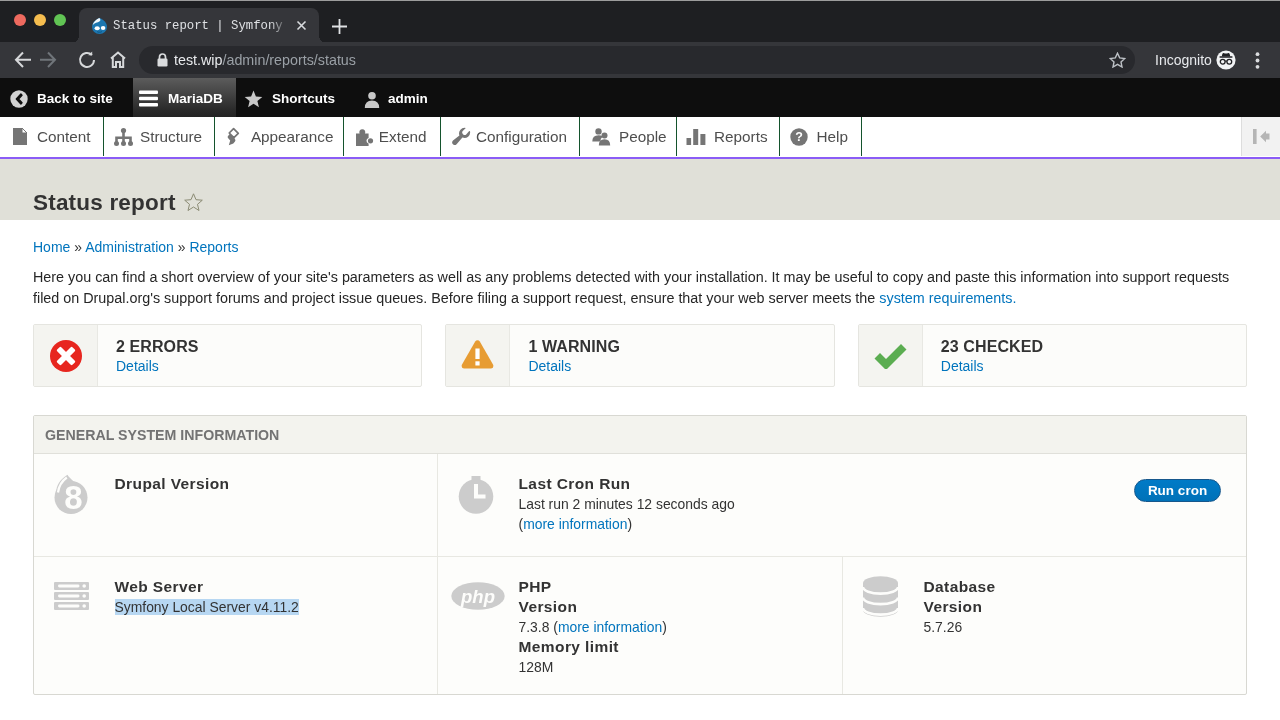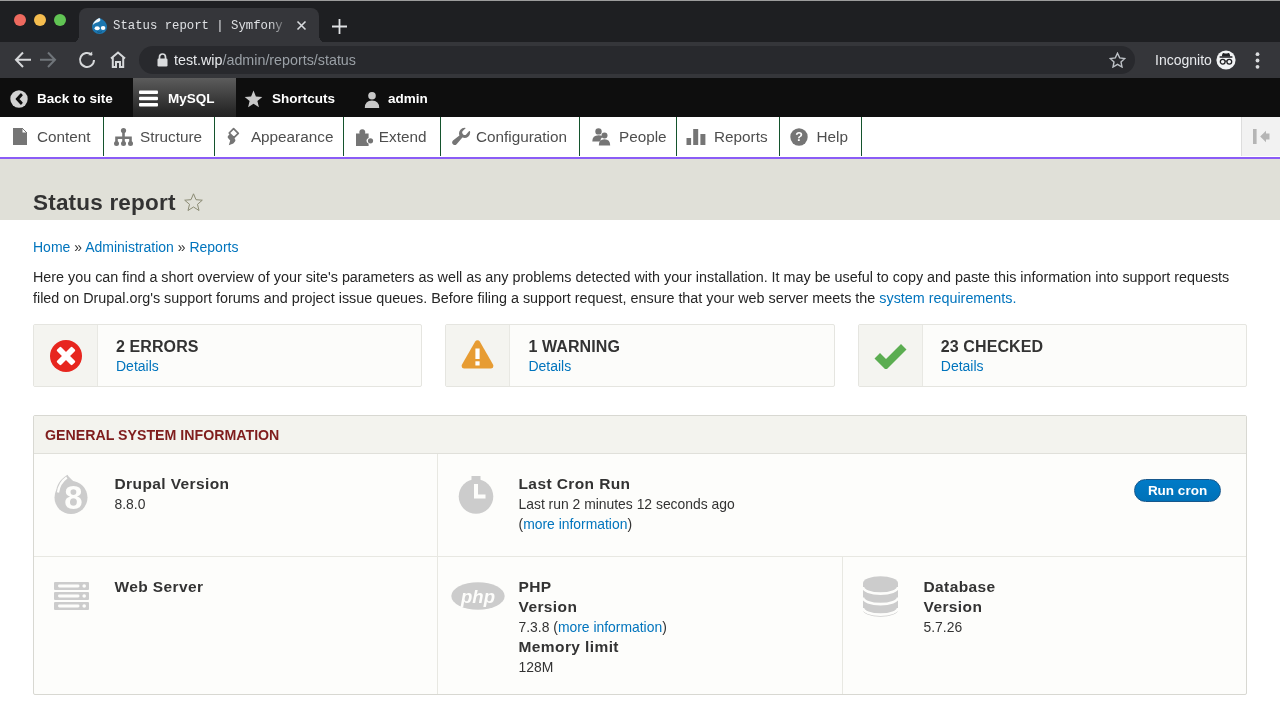--- a/index.html
+++ b/index.html
@@ -34,21 +34,21 @@
   #intro { margin-top:12px; font-size:14.35px; line-height:20.5px; color:#262626; }
   
   #cards { margin-top:16px; display:flex; gap:23.2px; }
   .card { width:389.7px; height:63px; background:#fcfcfa; border:1px solid #e5e5e0; border-radius:2px; position:relative; }
   .cicon { position:absolute; left:0; top:0; width:64px; height:61px; background:#f4f4f0; border-right:1px solid #e8e8e3; display:flex; align-items:center; justify-content:center; }
   .cbody { position:absolute; left:82px; top:11px; }
   .ctitle { font-size:16px; font-weight:bold; color:#333; letter-spacing:0.1px; line-height:22px; }
   .cdet { font-size:14px; line-height:17px; }
   
   #panel { margin-top:28px; width:1214px; border:1px solid #d8d8d2; background:#fdfdfb; border-radius:2px; }
-  #phead { height:38px; background:#f3f3ee; border-bottom:1px solid #e0e0da; line-height:39px; padding-left:11px; font-size:14.2px; font-weight:bold; color:#7f1d1d; }
+  #phead { height:38px; background:#f3f3ee; border-bottom:1px solid #e0e0da; line-height:39px; padding-left:11px; font-size:14.2px; font-weight:bold; color:#737373; }
   .prow { display:flex; position:relative; }
   .prow + .prow { border-top:1px solid #e8e8e2; }
   .pcell { position:relative; border-right:1px solid #e8e8e2; }
   .pcell:last-child { border-right:none; }
   .ptext { margin-left:80.5px; padding-top:19.5px; font-size:13.9px; color:#333; }
   .ptitle { font-size:15.5px; font-weight:bold; color:#333; letter-spacing:0.4px; line-height:20px; }
   .pval { line-height:20px; }
   .pico { position:absolute; left:20px; top:20px; }
   #runcron { position:absolute; right:25px; top:25px; width:87px; height:23px; border-radius:20em; color:#fff; font-size:13.5px; font-weight:bold; text-align:center; line-height:22px;
     background:linear-gradient(#007bc7,#0071b8); border:1px solid #16578c; }
@@ -126,21 +126,21 @@
         <path d="M10.9 4.1 L6.3 9 L10.9 13.9 L12 12.8 L8.5 9 L12 5.2z" fill="#0e0e0e" stroke="#0e0e0e" stroke-width="1.4" stroke-linejoin="round"></path>
       </svg>
     <span style="margin-left:9px;">Back to site</span>
   </div>
   <div class="abitem" id="manage" style="justify-content:flex-start;padding-left:6px;">
     <svg width="19" height="19" viewBox="0 0 19 19" fill="#fff">
         <rect x="0" y="1.5" width="19" height="3.4" rx="1"></rect>
         <rect x="0" y="7.8" width="19" height="3.4" rx="1"></rect>
         <rect x="0" y="14.1" width="19" height="3.4" rx="1"></rect>
       </svg>
-    <span style="margin-left:10px;">MySQL</span>
+    <span style="margin-left:10px;">MariaDB</span>
   </div>
   <div class="abitem" style="left:244px;">
     <svg width="19" height="18" viewBox="0 0 19 18" fill="#c8c8c8">
         <path d="M9.5 0.5 L11.9 6.4 L18.3 6.9 L13.4 11 L14.9 17.2 L9.5 13.8 L4.1 17.2 L5.6 11 L0.7 6.9 L7.1 6.4z"></path>
       </svg>
     <span style="margin-left:9px;">Shortcuts</span>
   </div>
   <div class="abitem" style="left:363px;">
     <svg width="18" height="18" viewBox="0 0 18 18" fill="#c8c8c8">
         <circle cx="9" cy="5.7" r="3.8"></circle>
@@ -254,21 +254,20 @@
     <div class="prow" style="height:102px;">
       <div class="pcell" style="width:404px;">
         <svg class="pico" width="34" height="40" viewBox="0 0 34 40">
             <circle cx="17" cy="23.5" r="16.5" fill="#ccc"></circle>
             <path d="M13.5 0.8 C16 5.5 22 7.5 22.3 13 C22.5 16.5 20 18.6 17.2 18.4 C13.6 18.2 11.8 14.6 13.4 11 C8.8 13.8 5.2 16.8 4.3 21.8 L2.2 16.5 C3.5 8.5 8.5 4 13.5 0.8z" fill="#ccc"></path>
             <path d="M12.8 3.5 C8 7 4.8 12 4 18.5" fill="none" stroke="#fdfdfb" stroke-width="2.2"></path>
             <text x="19.5" y="35" text-anchor="middle" font-size="33" font-weight="bold" fill="#fdfdfb" font-family="Liberation Sans">8</text>
           </svg>
         <div class="ptext">
             <div class="ptitle">Drupal Version</div>
-            <div class="pval">8.8.0</div>
           </div>
       </div>
       <div class="pcell" style="flex:1;">
         <svg class="pico" width="36" height="40" viewBox="0 0 36 40">
             <rect x="13.5" y="2" width="9" height="6" fill="#ccc"></rect>
             <circle cx="18" cy="22.5" r="17.3" fill="#ccc"></circle>
             <path d="M16 10 H20 V20.5 H27.5 V24.5 H16z" fill="#fdfdfb"></path>
           </svg>
         <div class="ptext">
             <div class="ptitle">Last Cron Run</div>
@@ -287,20 +286,21 @@
               <rect x="4" y="2.6" width="21.5" height="2.8" rx="1.4"></rect>
               <rect x="4" y="12.6" width="21.5" height="2.8" rx="1.4"></rect>
               <rect x="4" y="22.6" width="21.5" height="2.8" rx="1.4"></rect>
               <circle cx="30.2" cy="4" r="1.8"></circle>
               <circle cx="30.2" cy="14" r="1.8"></circle>
               <circle cx="30.2" cy="24" r="1.8"></circle>
             </g>
           </svg>
         <div class="ptext">
             <div class="ptitle">Web Server</div>
+            <div class="pval"><span class="hl">Symfony Local Server v4.11.2</span></div>
           </div>
       </div>
       <div class="pcell" style="width:405px;">
         <svg class="pico" style="left:13px;top:25px;" width="54" height="28" viewBox="0 0 54 28">
             <ellipse cx="27" cy="14" rx="26.7" ry="13.7" fill="#ccc"></ellipse>
             <text x="27" y="20.8" text-anchor="middle" font-size="18.5" font-weight="bold" font-style="italic" fill="#fdfdfb" font-family="Liberation Sans">php</text>
           </svg>
         <div class="ptext">
             <div class="ptitle">PHP</div>
             <div class="ptitle">Version</div>

